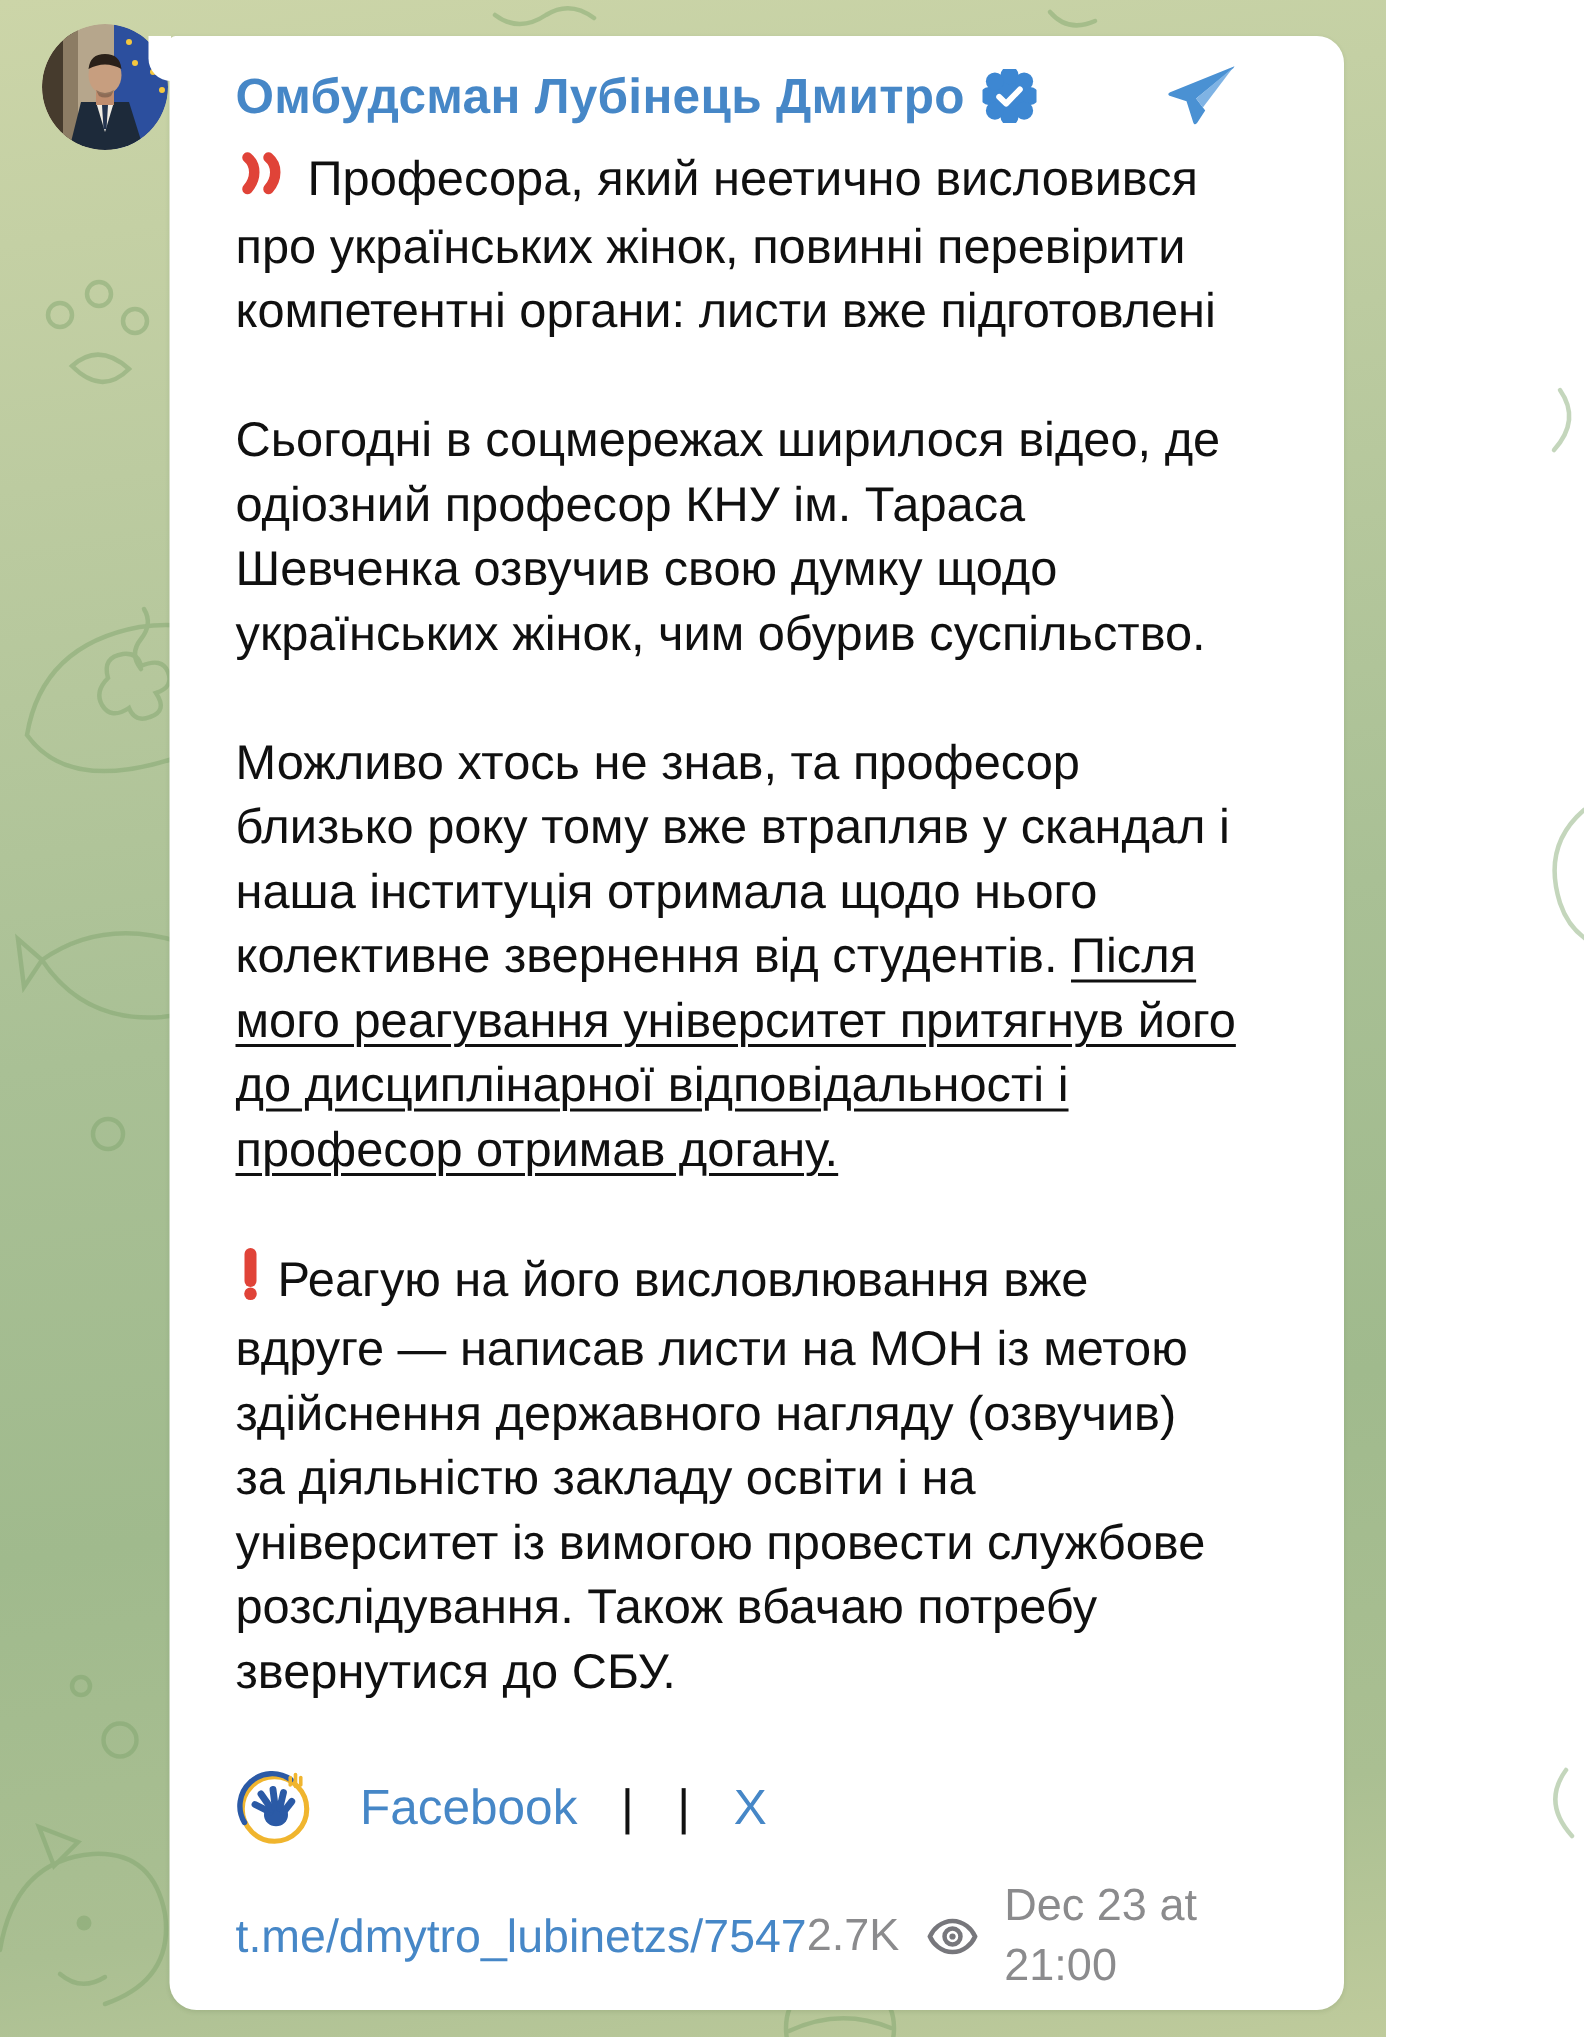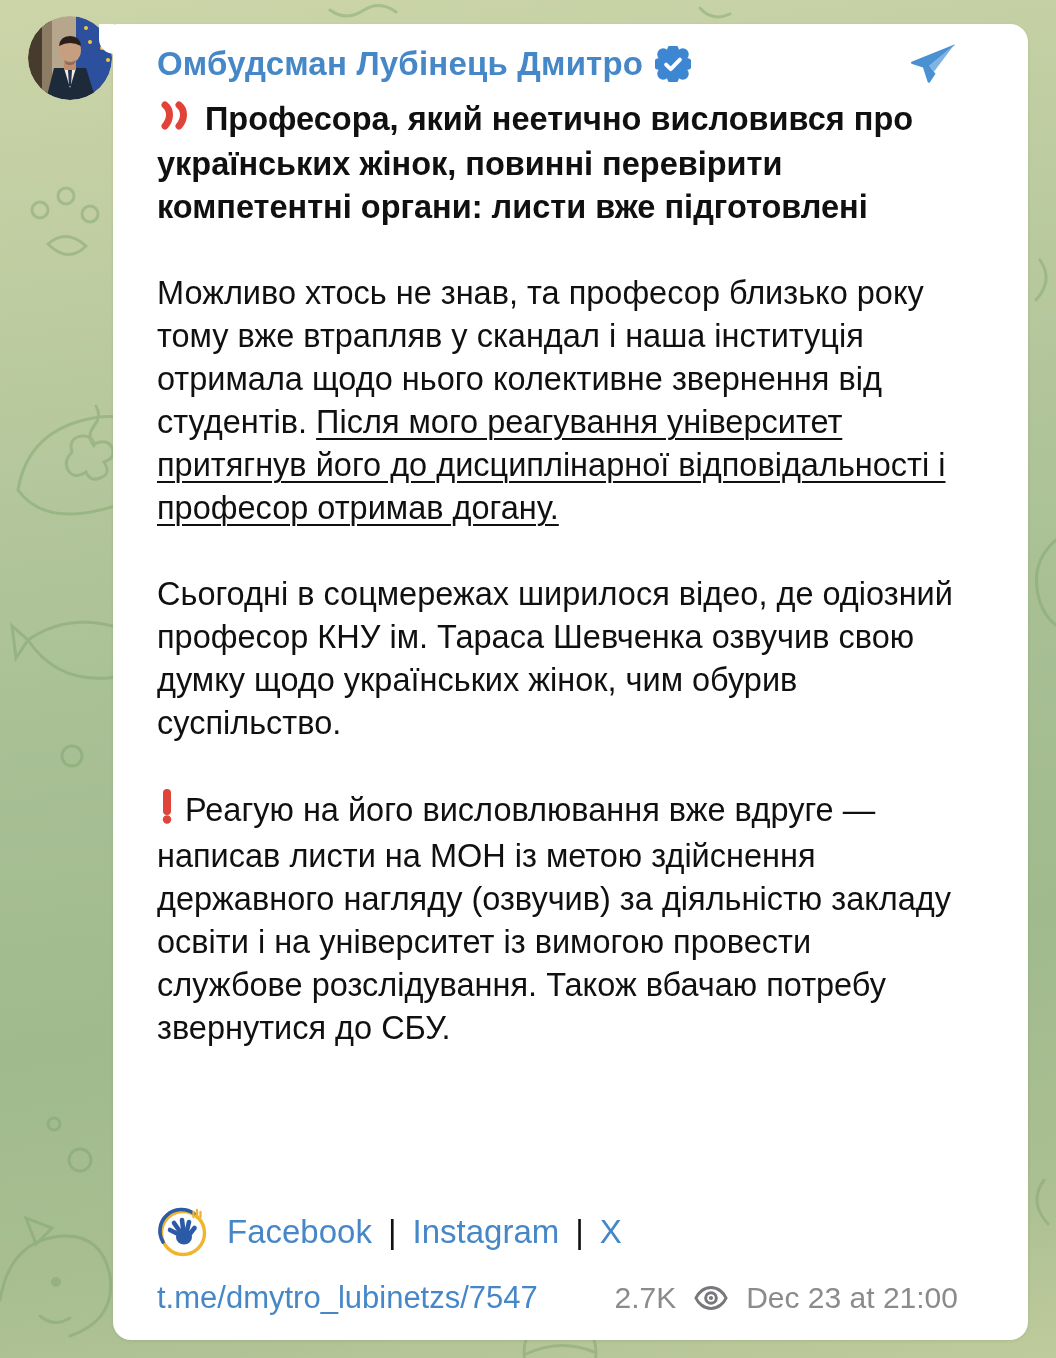--- a/index.html
+++ b/index.html
@@ -2,21 +2,21 @@
 <html><head>
 <meta charset="utf-8">
 <style>
   html,body{margin:0;padding:0;}
   body{
     width:1056px;height:1358px;overflow:hidden;
     font-family:"Liberation Sans",sans-serif;
     -webkit-font-smoothing:antialiased;
   }
   .stage{
-    position:relative;width:1056px;height:1358px;
+    position:relative;width:924px;height:1358px;
     background:linear-gradient(172deg,#ccd5a8 0%,#bccba0 22%,#a9c095 48%,#a0ba8d 70%,#aabf92 88%,#bfcb9c 100%);
   }
   .doodles{position:absolute;inset:0;pointer-events:none;}
 
   
   .avatar{
     position:absolute;left:28px;top:16px;width:84px;height:84px;
     border-radius:50%;overflow:hidden;cursor:pointer;
   }
   .avatar svg{display:block;}
@@ -37,28 +37,28 @@
   .header-row{display:flex;align-items:center;margin:2px 0 12px;}
   .channel-name{
     color:#4687c7;font-size:33px;font-weight:700;line-height:44px;cursor:pointer;
     letter-spacing:.2px;
   }
   .verified{margin-left:12px;display:inline-flex;}
   .share-plane{margin-left:auto;display:inline-flex;cursor:pointer;}
 
   .msg{color:#101010;font-size:32.5px;line-height:43px;}
   .msg p{margin:0 0 43px;}
-  .title{font-weight:700;}
+  .title{font-weight:400;}
   .title .q-icon{display:inline-block;vertical-align:-2px;margin:0 10px 0 2px;}
   .excl-icon{display:inline-block;vertical-align:-3px;margin:0 10px 0 2px;}
   .u{text-decoration:underline;text-decoration-thickness:2px;text-underline-offset:5px;}
   .bold-par{font-weight:700;}
 
   .social-row{
-    margin-top:auto;display:flex;align-items:center;gap:16px;
+    margin-top:auto;display:flex;align-items:center;gap:29px;
     font-size:33px;line-height:44px;margin-bottom:20px;
   }
   .hand-logo{display:inline-flex;margin-right:2px;}
   .social-link{color:#4687c7;cursor:pointer;text-decoration:none;}
   .sep{color:#111;}
 
   .meta-row{
     display:flex;align-items:center;justify-content:space-between;
     font-size:31px;line-height:40px;
   }
@@ -175,23 +175,23 @@
         <span class="q-icon">
           <svg width="36" height="32" viewBox="0 0 36 32">
             <g fill="none" stroke="#e04338" stroke-width="7" stroke-linecap="round">
               <path d="M6 5 C12 10 12 19 6 26"></path>
               <path d="M20 5 C26 10 26 19 20 26"></path>
             </g>
           </svg>
         </span><span>Професора, який неетично висловився про українських жінок, повинні перевірити компетентні органи: листи вже підготовлені</span>
       </p>
 
+      <p>Сьогодні в соцмережах ширилося відео, де одіозний професор КНУ ім. Тараса Шевченка озвучив свою думку щодо українських жінок, чим обурив суспільство.</p>
+
       <p><span>Можливо хтось не знав, та професор близько року тому вже втрапляв у скандал і наша інституція отримала щодо нього колективне звернення від студентів. </span><span class="u">Після мого реагування університет притягнув його до дисциплінарної відповідальності і професор отримав догану.</span></p>
-
-      <p>Сьогодні в соцмережах ширилося відео, де одіозний професор КНУ ім. Тараса Шевченка озвучив свою думку щодо українських жінок, чим обурив суспільство.</p>
 
       <p>
         <span class="excl-icon">
           <svg width="16" height="36" viewBox="0 0 16 36">
             <line x1="8" y1="5" x2="8" y2="23" stroke="#e04338" stroke-width="8" stroke-linecap="round"></line>
             <circle cx="8" cy="31.5" r="4.2" fill="#e04338"></circle>
           </svg>
         </span><span>Реагую на його висловлювання вже вдруге — написав листи на МОН із метою здійснення державного нагляду (озвучив) за діяльністю закладу освіти і на університет із вимогою провести службове розслідування. Також вбачаю потребу звернутися до СБУ.</span>
       </p>
 
@@ -212,21 +212,20 @@
             <line x1="23" y1="29" x2="13" y2="24"></line>
             <line x1="24" y1="27" x2="17" y2="17"></line>
             <line x1="26.5" y1="26" x2="25" y2="14"></line>
             <line x1="29.5" y1="26.5" x2="32" y2="16"></line>
             <line x1="32" y1="29" x2="37.5" y2="22"></line>
           </g>
         </svg>
       </span>
       <a class="social-link">Facebook</a>
       <span class="sep">|</span>
-      <a class="social-link">Instagram</a>
       <span class="sep">|</span>
       <a class="social-link">X</a>
     </div>
 
     <div class="meta-row">
       <a class="post-link">t.me/dmytro_lubinetzs/7547</a>
       <div class="meta-right">
         <span class="views-count">2.7K</span>
         <span class="eye">
           <svg width="34" height="26" viewBox="0 0 26 20">

